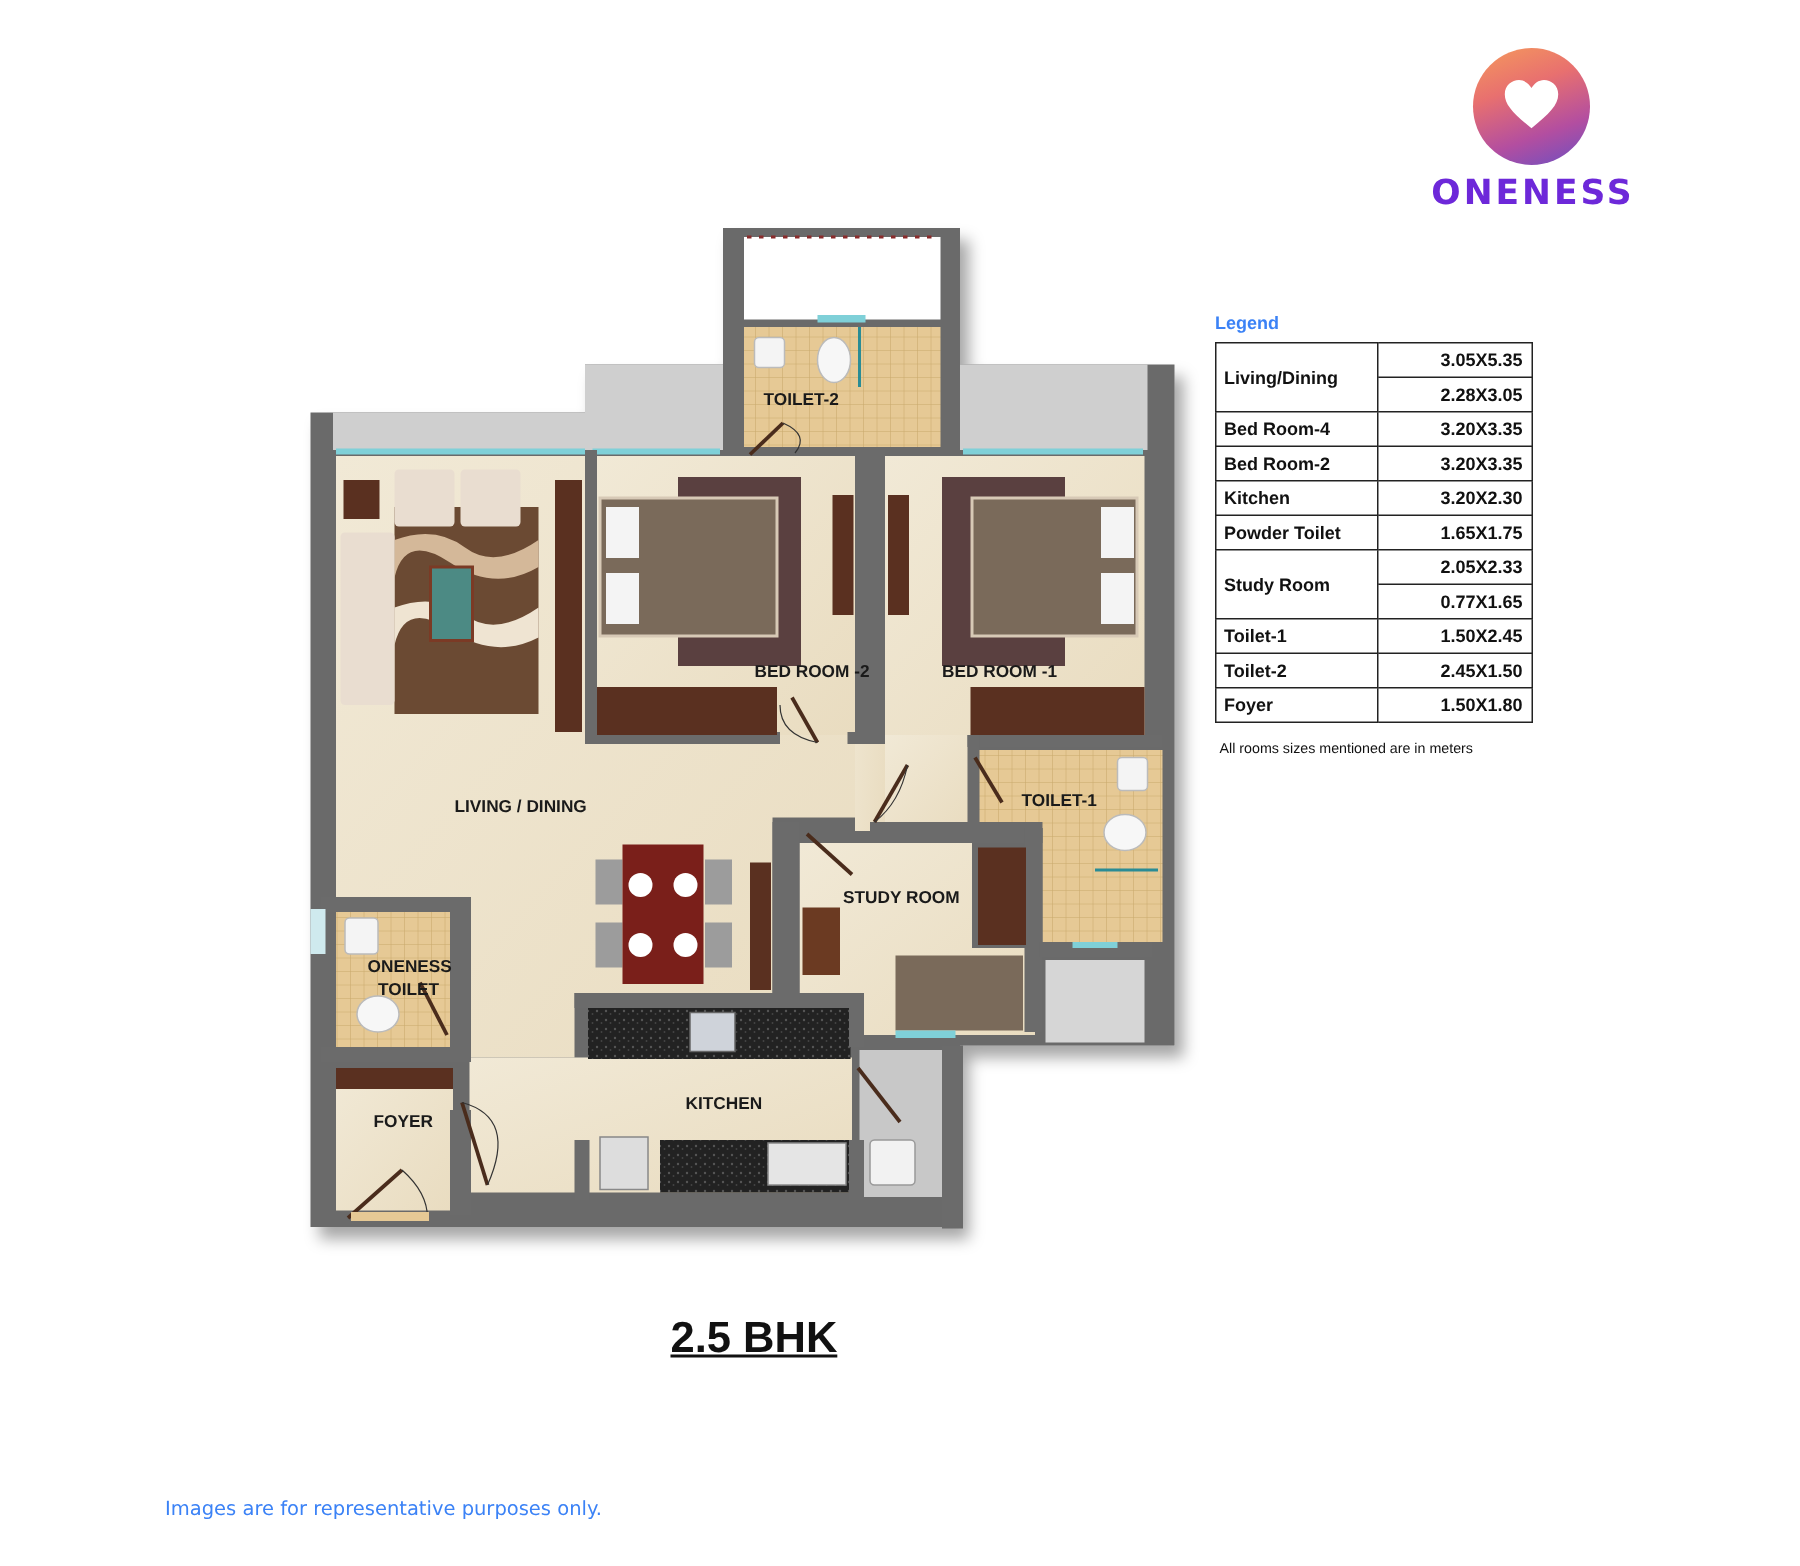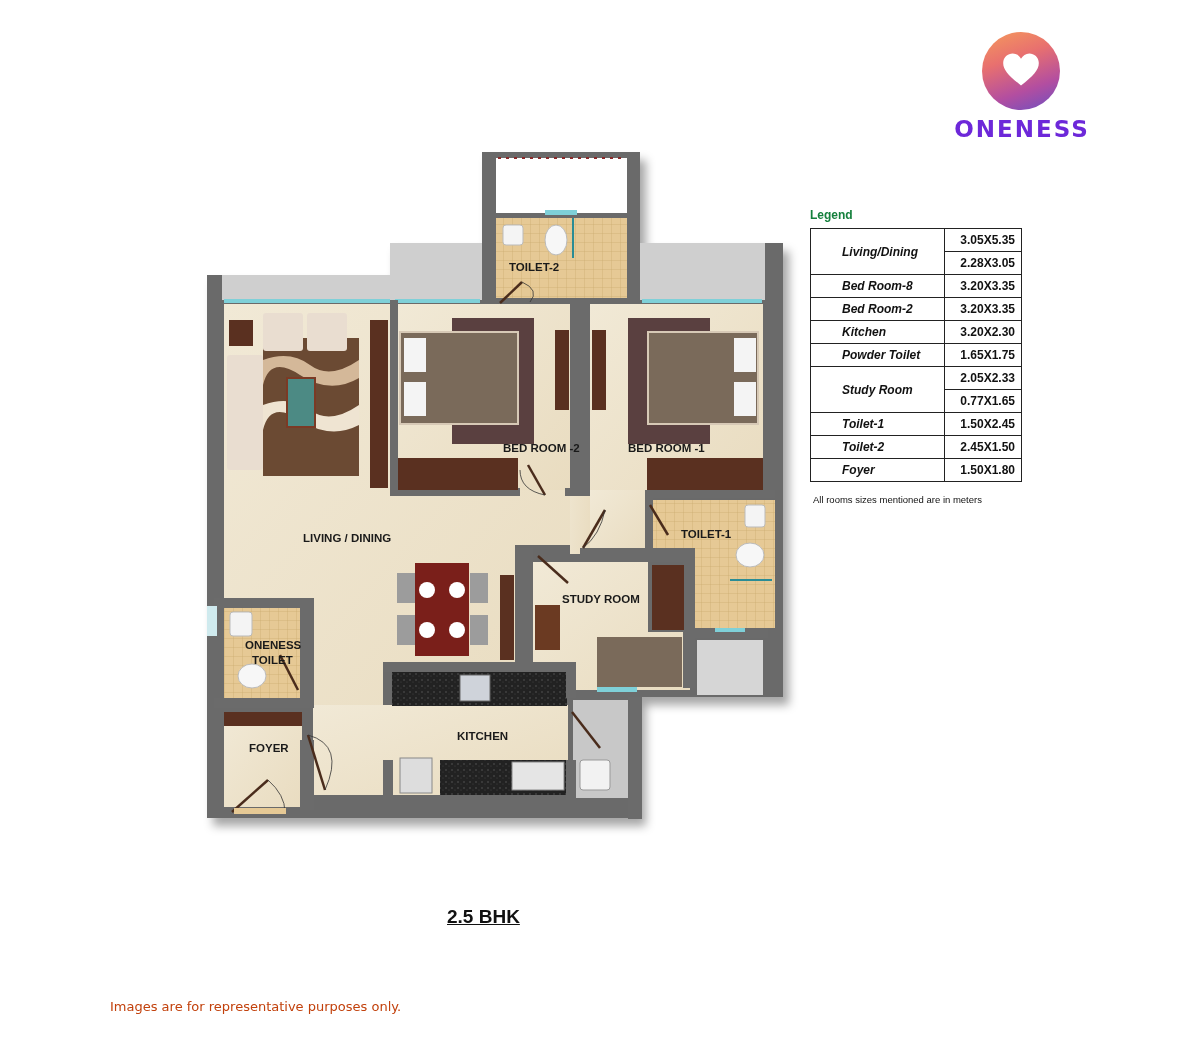--- a/index.html
+++ b/index.html
@@ -4,31 +4,31 @@
 <style>
   html,body{margin:0;padding:0;background:#fff;}
   body{width:1200px;height:1044px;position:relative;overflow:hidden;font-family:"Liberation Sans",sans-serif;}
   .abs{position:absolute;}
   
   .logo-circle{left:982px;top:32px;width:78px;height:78px;border-radius:50%;
     background:linear-gradient(160deg,#f59a5c 0%,#e8706f 35%,#b34ea0 70%,#6b4fc2 100%);}
   .logo-heart{left:1002px;top:52px;width:38px;height:36px;}
   .logo-text{left:952px;top:116px;width:140px;text-align:center;font-family:"DejaVu Sans",sans-serif;font-weight:bold;font-size:23px;letter-spacing:2px;color:#6d28d9;}
   
-  .legend-title{left:810px;top:208px;font-size:12px;font-weight:bold;color:#15803d;}
+  .legend-title{left:810px;top:208px;font-size:12px;font-weight:bold;color:#3b82f6;}
   table.legend{position:absolute;left:810px;top:228px;border-collapse:collapse;width:212px;font-size:12px;font-weight:bold;color:#111;}
   table.legend td{border:1.5px solid #222;padding:0 6px;height:22px;}
-  table.legend td.name{width:96px;padding-left:31px;font-style:italic;}
+  table.legend td.name{width:96px;padding-left:5px;}
   table.legend td.val{text-align:right;}
   .legend-note{left:813px;top:494px;font-size:9.5px;font-weight:normal;color:#111;}
   
   .plan{left:0;top:0;width:800px;height:840px;}
   .room-label{position:absolute;font-size:11.5px;font-weight:bold;color:#1a1a1a;white-space:nowrap;}
-  .title{left:447px;top:876px;font-size:19px;font-weight:bold;text-decoration:underline;color:#111;margin-top:30px;}
-  .disclaimer{left:110px;top:999px;font-size:13px;color:#c2410c;font-family:"DejaVu Sans",sans-serif;}
+  .title{left:447px;top:876px;font-size:29px;font-weight:bold;text-decoration:underline;color:#111;}
+  .disclaimer{left:110px;top:999px;font-size:13px;color:#3b82f6;font-family:"DejaVu Sans",sans-serif;}
 </style>
 </head>
 <body>
 
 <div class="abs logo-circle"></div>
 <svg class="abs logo-heart" viewBox="0 0 32 30">
   <path d="M16 28 C6 20 1 15 1 9 C1 4 5 1 9 1 C12 1 14.5 3 16 5.5 C17.5 3 20 1 23 1 C27 1 31 4 31 9 C31 15 26 20 16 28 Z" fill="#fff"></path>
 </svg>
 <div class="abs logo-text">ONENESS</div>
 
@@ -214,21 +214,21 @@
 <table class="legend">
   <tbody>
       <tr>
         <td class="name" rowspan="2">Living/Dining</td>
         <td class="val">3.05X5.35</td>
       </tr>
   <tr>
         <td class="val">2.28X3.05</td>
       </tr>
   <tr>
-        <td class="name">Bed Room-8</td>
+        <td class="name">Bed Room-4</td>
         <td class="val">3.20X3.35</td>
       </tr>
   <tr>
         <td class="name">Bed Room-2</td>
         <td class="val">3.20X3.35</td>
       </tr>
   <tr>
         <td class="name">Kitchen</td>
         <td class="val">3.20X2.30</td>
       </tr>

